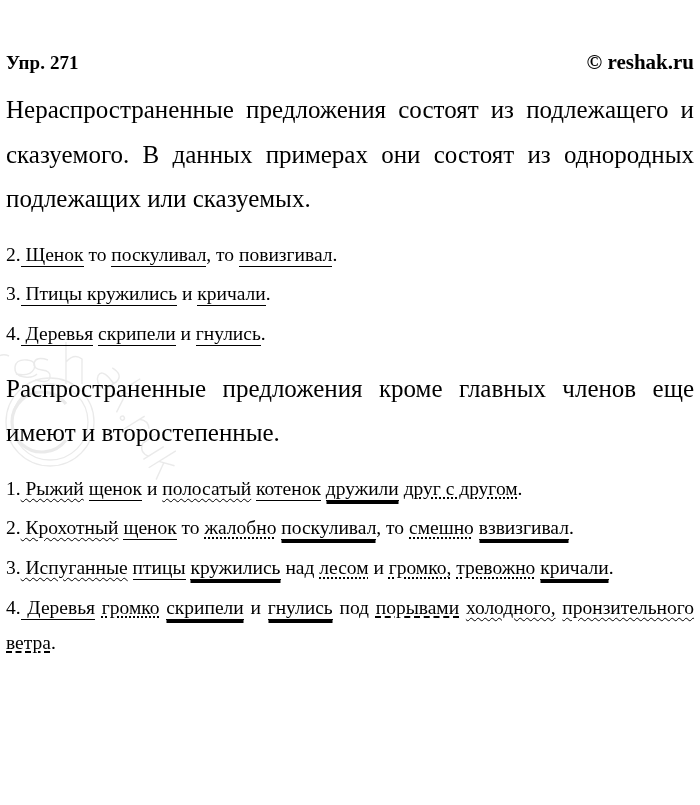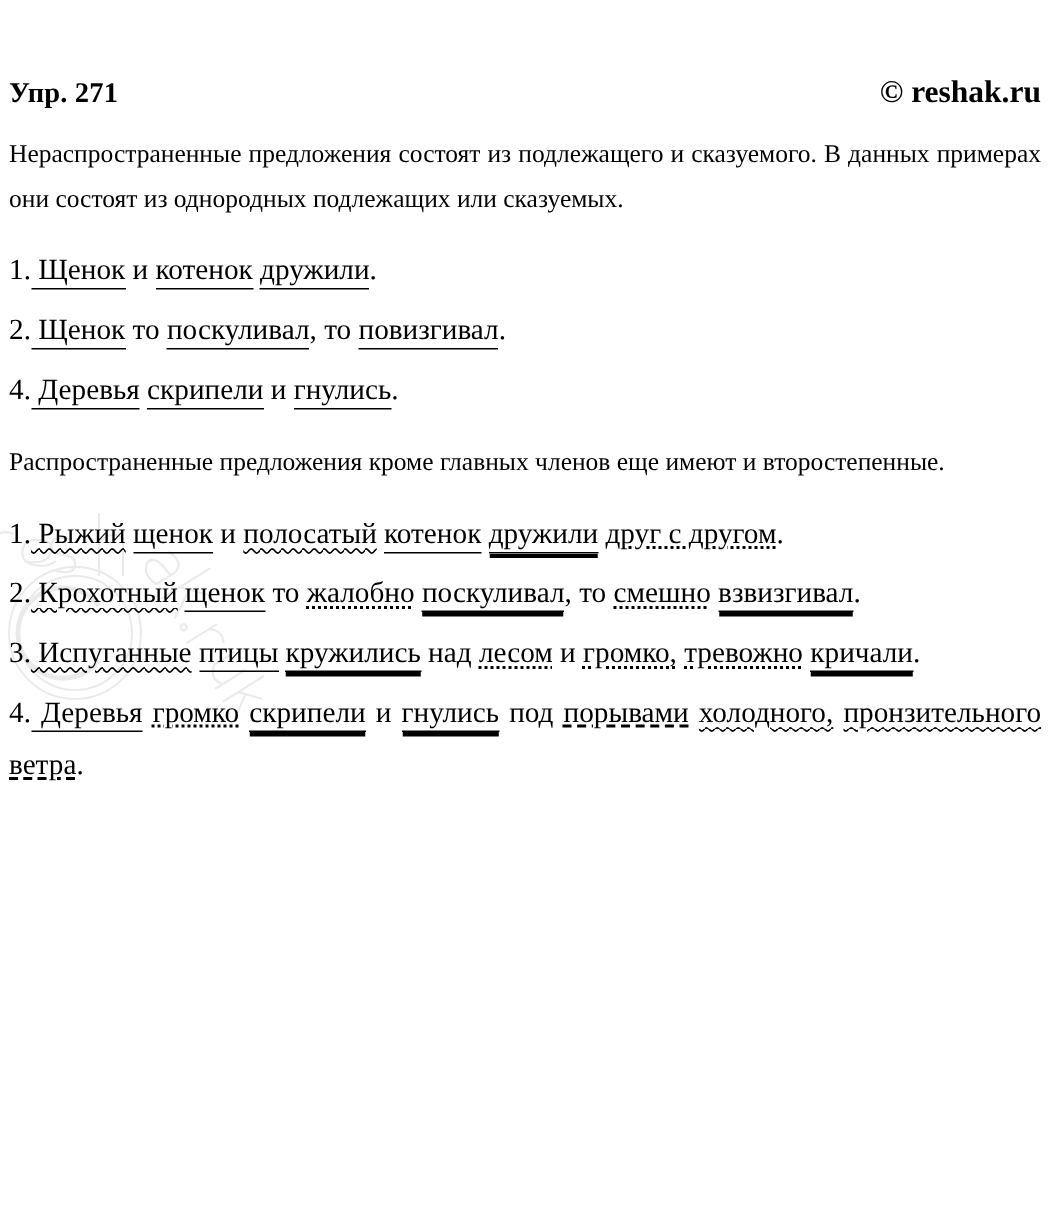--- a/index.html
+++ b/index.html
@@ -45,21 +45,21 @@
     font-weight: bold;
     font-size: 19px;
     line-height: 1.15;
     margin: 0 0 14px 0;
   }
   .header .title { letter-spacing: .1px; margin-top: 48px; }
   .header .brand { font-size: 21px; white-space: nowrap; }
 
   p.para {
     margin: 0 0 6px 0;
-    font-size: 17px;
+    font-size: 25px;
     line-height: 1.78;
     text-align: justify;
     text-justify: inter-word;
     hyphens: none;
   }
 
   p.sent {
     margin: 0 0 5px 0;
     font-size: 19.5px;
     line-height: 1.78;
@@ -134,22 +134,22 @@
   <div class="header">
     <span class="title">Упр. 271</span>
     <span class="brand">© reshak.ru</span>
   </div>
 
   <p class="para">Нераспространенные предложения состоят из подлежащего и сказуемого. В данных примерах они состоят из однородных подлежащих или сказуемых.</p>
 
   <div class="gap-s"></div>
 
   <div id="simple-list">
-      <p class="sent"><span>1.</span><span class="u-solid"> Щенок</span><span class=""> и </span><span class="u-solid">котенок</span><span class=""> </span><span class="u-solid">дружили</span><span class="">.</span></p>
       <p class="sent"><span>2.</span><span class="u-solid"> Щенок</span><span class=""> то </span><span class="u-solid">поскуливал</span><span class="">, то </span><span class="u-solid">повизгивал</span><span class="">.</span></p>
+      <p class="sent"><span>3.</span><span class="u-solid"> Птицы </span><span class="u-solid">кружились</span><span class=""> и </span><span class="u-solid">кричали</span><span class="">.</span></p>
       <p class="sent"><span>4.</span><span class="u-solid"> Деревья</span><span class=""> </span><span class="u-solid">скрипели</span><span class=""> и </span><span class="u-solid">гнулись</span><span class="">.</span></p>
     </div>
 
   <div class="gap-s"></div>
 
   <p class="para">Распространенные предложения кроме главных членов еще имеют и второстепенные.</p>
 
   <div class="gap-s"></div>
 
   <div id="extended-list">

